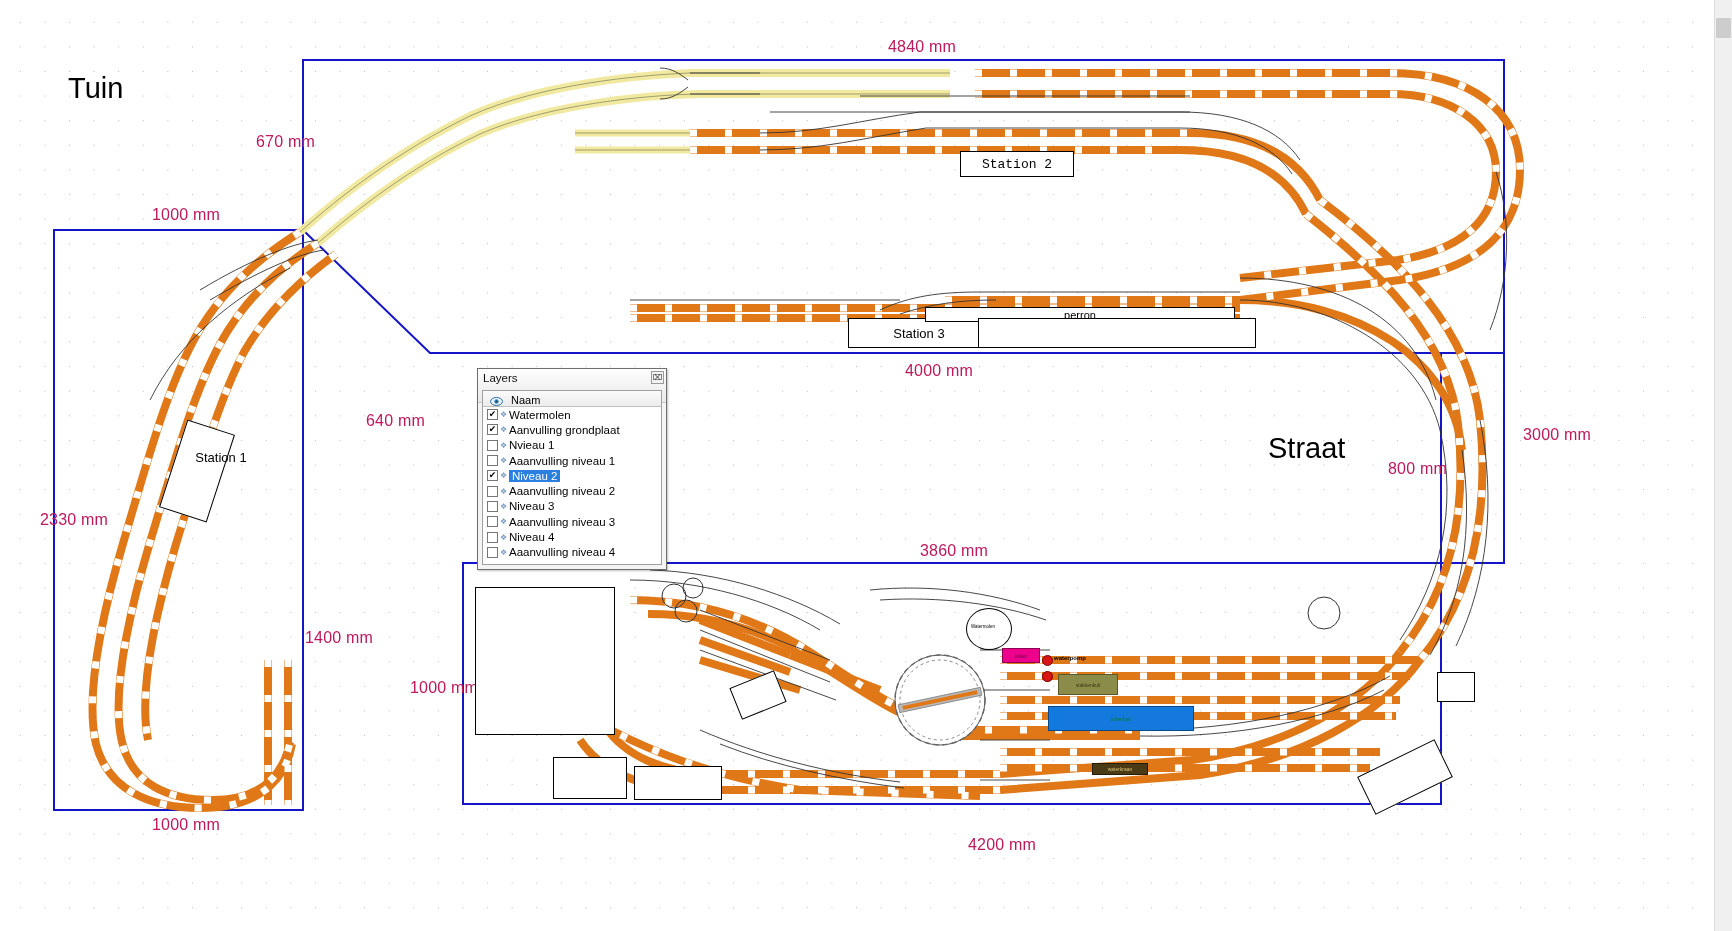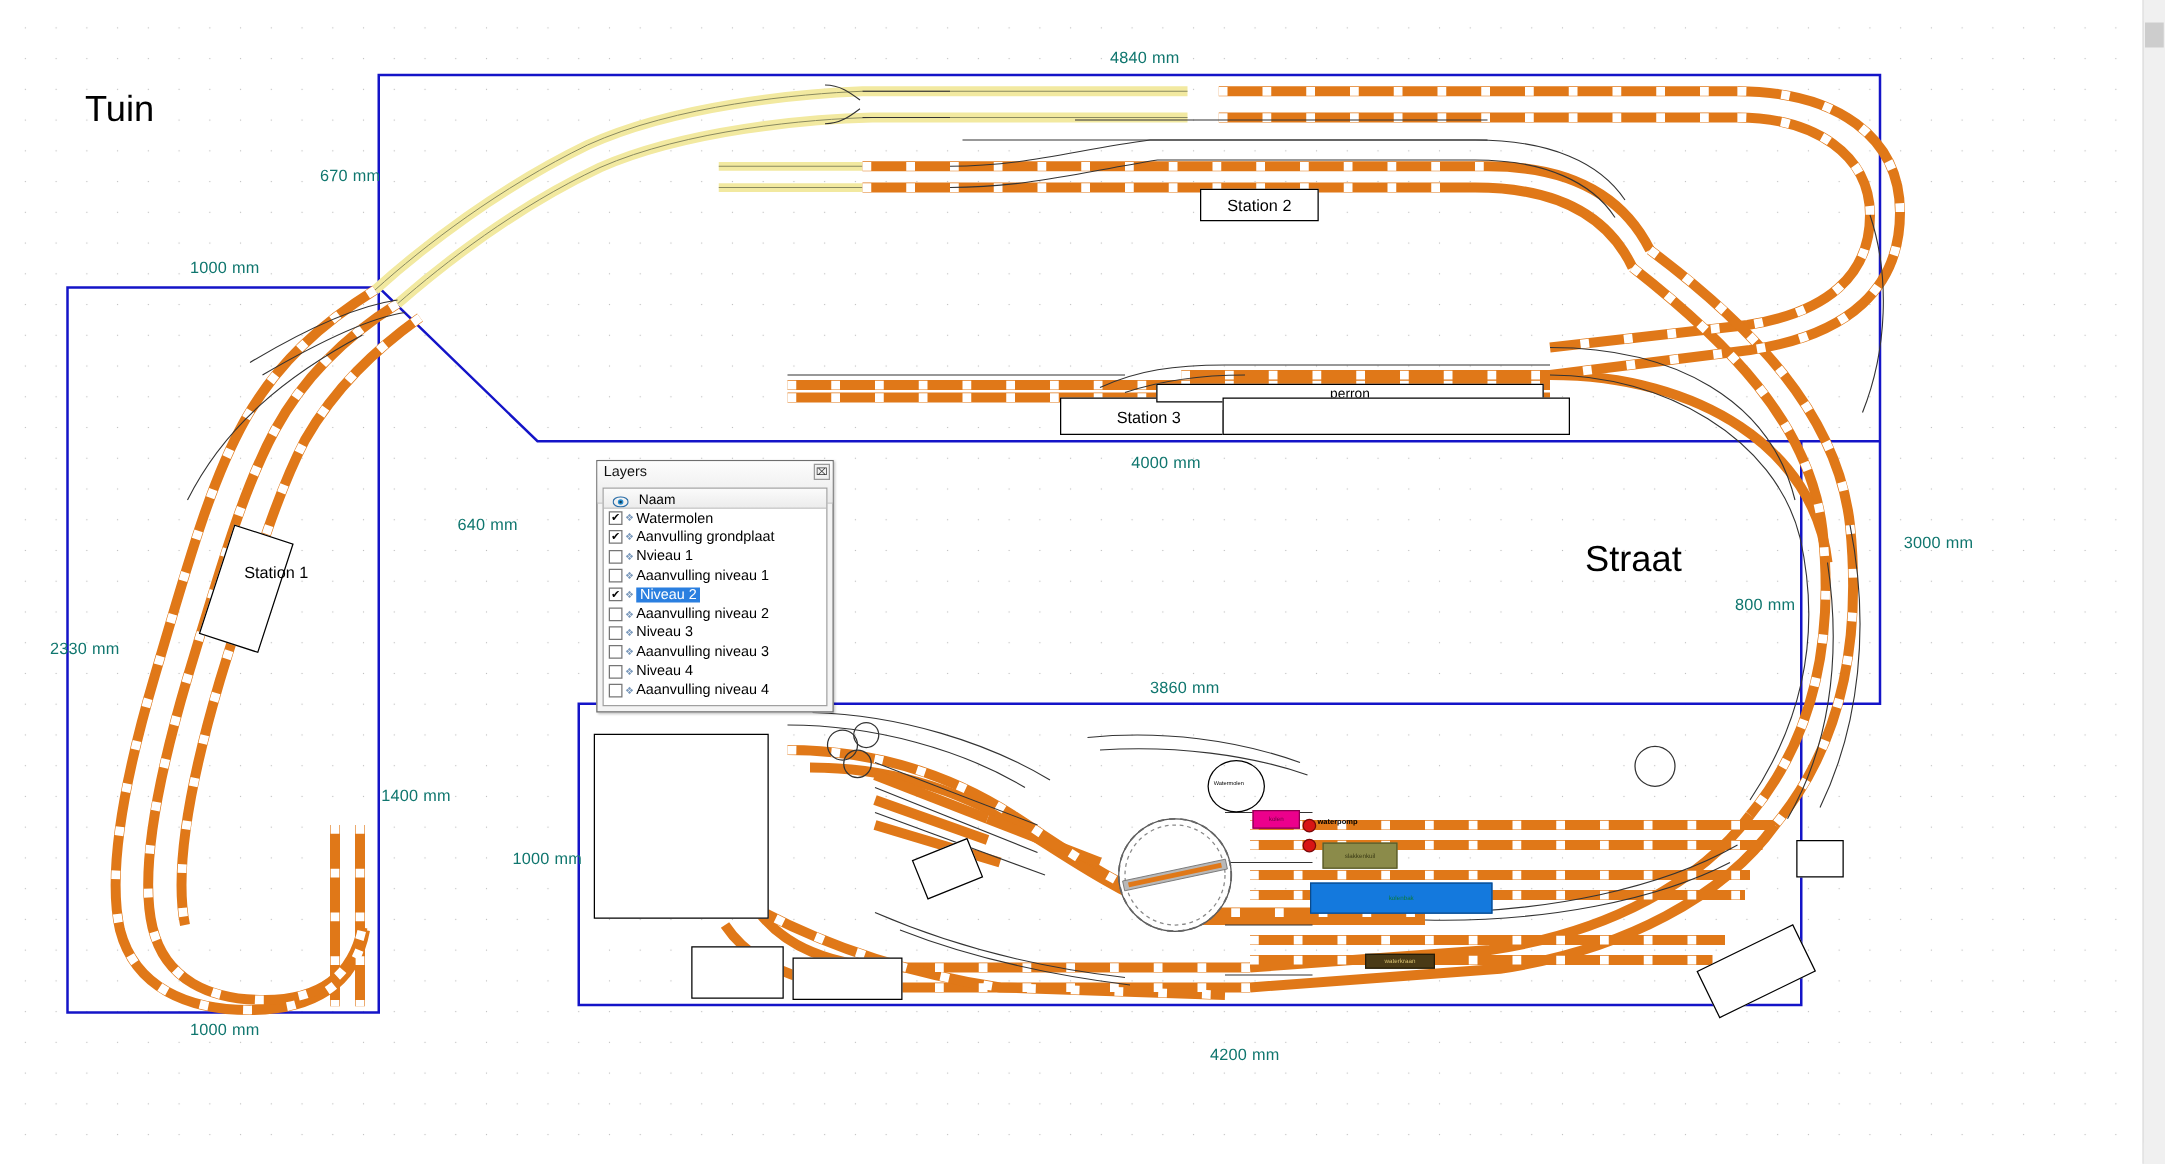--- a/index.html
+++ b/index.html
@@ -11,21 +11,21 @@
   #grid{position:absolute;inset:0;
         background-image:radial-gradient(circle, #bcbcbc 0.7px, transparent 0.8px);
         background-size:24.6px 24.6px;background-position:8px 10px;}
 
   
   .vscroll{position:absolute;top:0;right:0;width:17px;height:931px;background:#f0f0f0;border-left:1px solid #dcdcdc;}
   .vscroll .thumb{position:absolute;top:0;left:1px;width:15px;height:20px;background:#cdcdcd;}
   .vscroll .arrow{position:absolute;left:0;width:17px;height:17px;background:#f0f0f0;}
 
   
-  .dim{position:absolute;color:#0f766e;font-size:13px;white-space:nowrap;letter-spacing:.2px;}
+  .dim{position:absolute;color:#be185d;font-size:16px;white-space:nowrap;letter-spacing:.2px;}
 
   
   .area-title{position:absolute;color:#000;font-size:29px;font-weight:400;white-space:nowrap;}
 
   
   .boxlabel{position:absolute;border:1px solid #000;background:#fff;
             display:flex;align-items:center;justify-content:center;
             font-size:13px;color:#000;box-sizing:border-box;white-space:nowrap;}
   .boxlabel.noborder{border:none;background:transparent;}
   .plainbox{position:absolute;border:1px solid #000;background:#fff;box-sizing:border-box;}
@@ -268,29 +268,29 @@
 
   <div class="dim" style="left:888px;top:38px;">4840 mm</div>
   <div class="dim" style="left:256px;top:133px;">670 mm</div>
   <div class="dim" style="left:152px;top:206px;">1000 mm</div>
   <div class="dim" style="left:0px;top:511px;padding-left:40px;">2330 mm</div>
   <div class="dim" style="left:366px;top:412px;">640 mm</div>
   <div class="dim" style="left:305px;top:629px;">1400 mm</div>
   <div class="dim" style="left:152px;top:816px;">1000 mm</div>
   <div class="dim" style="left:905px;top:362px;">4000 mm</div>
   <div class="dim" style="left:1523px;top:426px;">3000 mm</div>
-  <div class="dim" style="left:1388px;top:476px;text-align:right;">800 mm</div>
+  <div class="dim" style="left:1388px;top:460px;text-align:right;">800 mm</div>
   <div class="dim" style="left:920px;top:542px;">3860 mm</div>
   <div class="dim" style="left:410px;top:679px;">1000 mm</div>
   <div class="dim" style="left:968px;top:836px;text-align:center;">4200 mm</div>
 
   <div class="plainbox rot" style="left:172px;top:425px;width:50px;height:92px;transform:rotate(18deg);"></div>
   <div class="boxlabel noborder" style="left:184px;top:448px;width:74px;height:18px;">Station 1</div>
 
-  <div class="boxlabel" style="left:960px;top:151px;width:95px;height:26px;">Station 2</div>
+  <div class="boxlabel" style="left:960px;top:151px;width:114px;height:26px;font-family:Liberation Mono, monospace;">Station 2</div>
 
   <div class="boxlabel" style="left:848px;top:318px;width:142px;height:30px;">Station 3</div>
 
   <div class="boxlabel" style="left:925px;top:307px;width:310px;height:15px;font-size:11px;">perron</div>
   <div class="boxlabel" style="left:978px;top:328px;width:188px;height:18px;font-size:11px;">perron</div>
   <div class="plainbox" style="left:978px;top:318px;width:278px;height:30px;"></div>
 
   <div class="plainbox" style="left:475px;top:587px;width:140px;height:148px;"></div>
   <div class="plainbox" style="left:553px;top:757px;width:74px;height:42px;"></div>
   <div class="plainbox" style="left:634px;top:766px;width:88px;height:34px;"></div>

